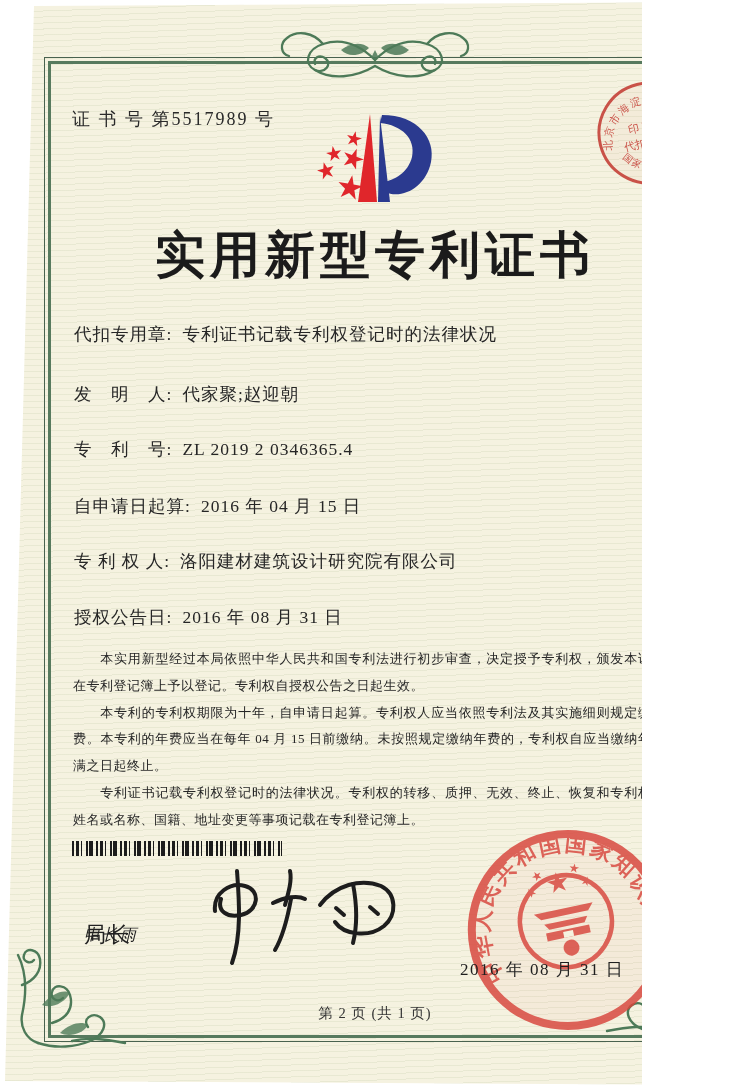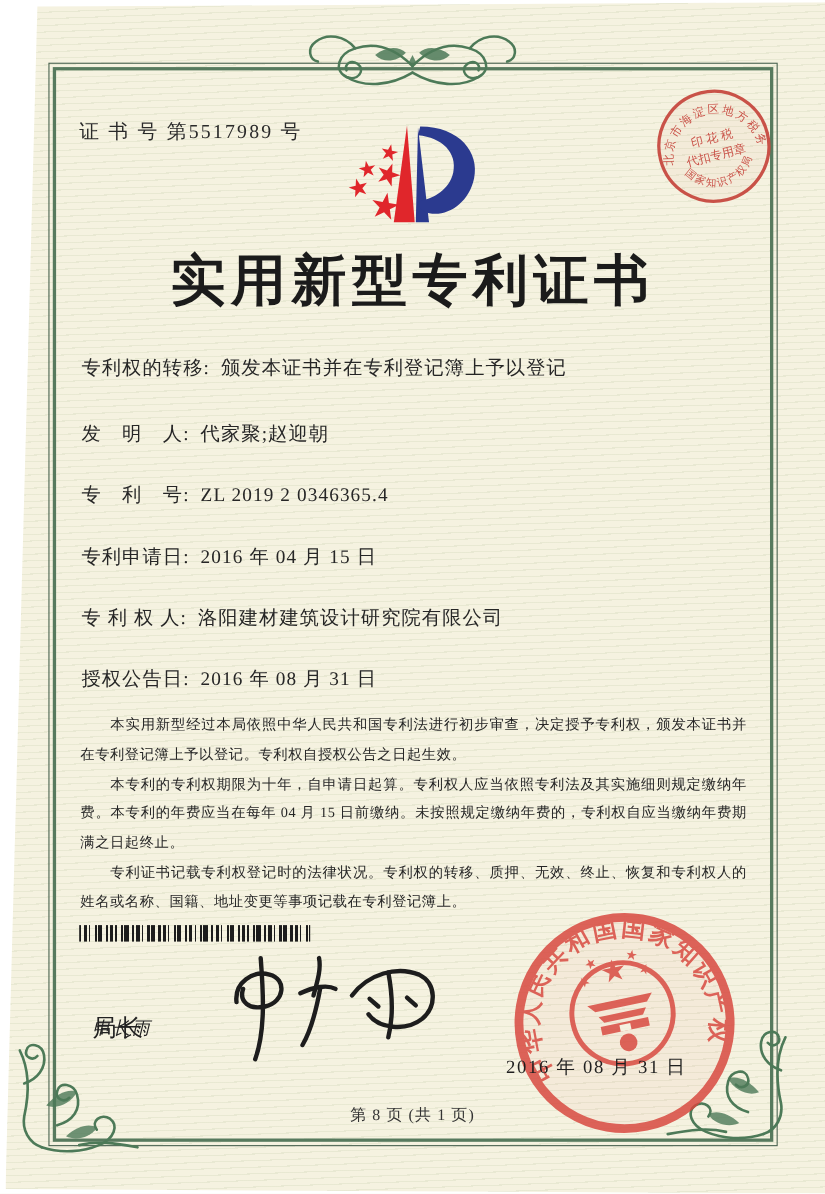--- a/index.html
+++ b/index.html
@@ -1,16 +1,16 @@
 <!DOCTYPE html>
 <html><head>
 <meta charset="utf-8">
 <style>
   html,body{margin:0;padding:0;background:#ffffff;}
-  .page{position:relative;width:750px;height:1085px;background:#ffffff;overflow:hidden;
+  .page{position:relative;width:642px;height:1085px;background:#ffffff;overflow:hidden;
         font-family:"Liberation Serif","DejaVu Serif",serif;color:#222;}
   .paper{position:absolute;inset:0;background-color:#f5f2e0;
          background-image:repeating-linear-gradient(178deg, rgba(165,182,138,0.16) 0px, rgba(165,182,138,0.16) 1px, rgba(0,0,0,0) 1px, rgba(0,0,0,0) 6px);
          clip-path:polygon(34px 6px, 750px 2px, 750px 1085px, 5px 1081px);}
   .frame{position:absolute;left:44px;top:57px;width:661px;height:983px;border:1.5px solid #49624f;}
   .frame-inner{position:absolute;inset:3px;border:3px solid #577a5e;}
   .certno{position:absolute;left:72px;top:107px;font-size:18px;letter-spacing:2px;color:#2a2a2a;}
   .title{position:absolute;left:0;top:222px;width:750px;text-align:center;font-size:50px;
          letter-spacing:5px;font-weight:600;color:#1b1b1b;}
   .row{position:absolute;left:74px;font-size:17.5px;letter-spacing:1px;color:#262626;white-space:nowrap;}
@@ -116,30 +116,30 @@
     <text font-size="9.5" fill="#c6453c" letter-spacing="1.5">
       <textPath href="#taxbot" startOffset="6">国家知识产权局</textPath>
     </text>
     <text x="56" y="52" text-anchor="middle" font-size="11" fill="#c6453c">印 花 税</text>
     <text x="56" y="68" text-anchor="middle" font-size="11" fill="#c6453c">代扣专用章</text>
   </svg>
 
   <div class="title">实用新型专利证书</div>
 
   <div class="row" style="top:322px">
-    <span class="flabel">专利权的转移:</span><span class="fvalue">颁发本证书并在专利登记簿上予以登记</span>
+    <span class="flabel">代扣专用章:</span><span class="fvalue">专利证书记载专利权登记时的法律状况</span>
   </div>
   <div class="row" style="top:382px">
     <span class="flabel">发　明　人:</span><span class="fvalue">代家聚;赵迎朝</span>
   </div>
   <div class="row" style="top:437px">
     <span class="flabel">专　利　号:</span><span class="fvalue">ZL 2019 2 0346365.4</span>
   </div>
   <div class="row" style="top:494px">
-    <span class="flabel">专利申请日:</span><span class="fvalue">2016 年 04 月 15 日</span>
+    <span class="flabel">自申请日起算:</span><span class="fvalue">2016 年 04 月 15 日</span>
   </div>
   <div class="row" style="top:549px">
     <span class="flabel">专 利 权 人:</span><span class="fvalue">洛阳建材建筑设计研究院有限公司</span>
   </div>
   <div class="row" style="top:605px">
     <span class="flabel">授权公告日:</span><span class="fvalue">2016 年 08 月 31 日</span>
   </div>
 
   <div class="paras">
     <p>本实用新型经过本局依照中华人民共和国专利法进行初步审查，决定授予专利权，颁发本证书并在专利登记簿上予以登记。专利权自授权公告之日起生效。</p>
@@ -184,14 +184,14 @@
         <path d="M96,109 h44 v8 h-44 Z"></path>
         <circle cx="118" cy="128" r="8"></circle>
       </g>
       <rect x="113" y="111" width="10" height="6" fill="#f5f2e0"></rect>
       <circle cx="118" cy="101" r="46" fill="none" stroke="#d8453c" stroke-width="4.5"></circle>
     </g>
   </svg>
 
   <div class="seal-date">2016 年 08 月 31 日</div>
 
-  <div class="footer">第 8 页 (共 1 页)</div>
+  <div class="footer">第 2 页 (共 1 页)</div>
 </div>
 
 </body></html>

